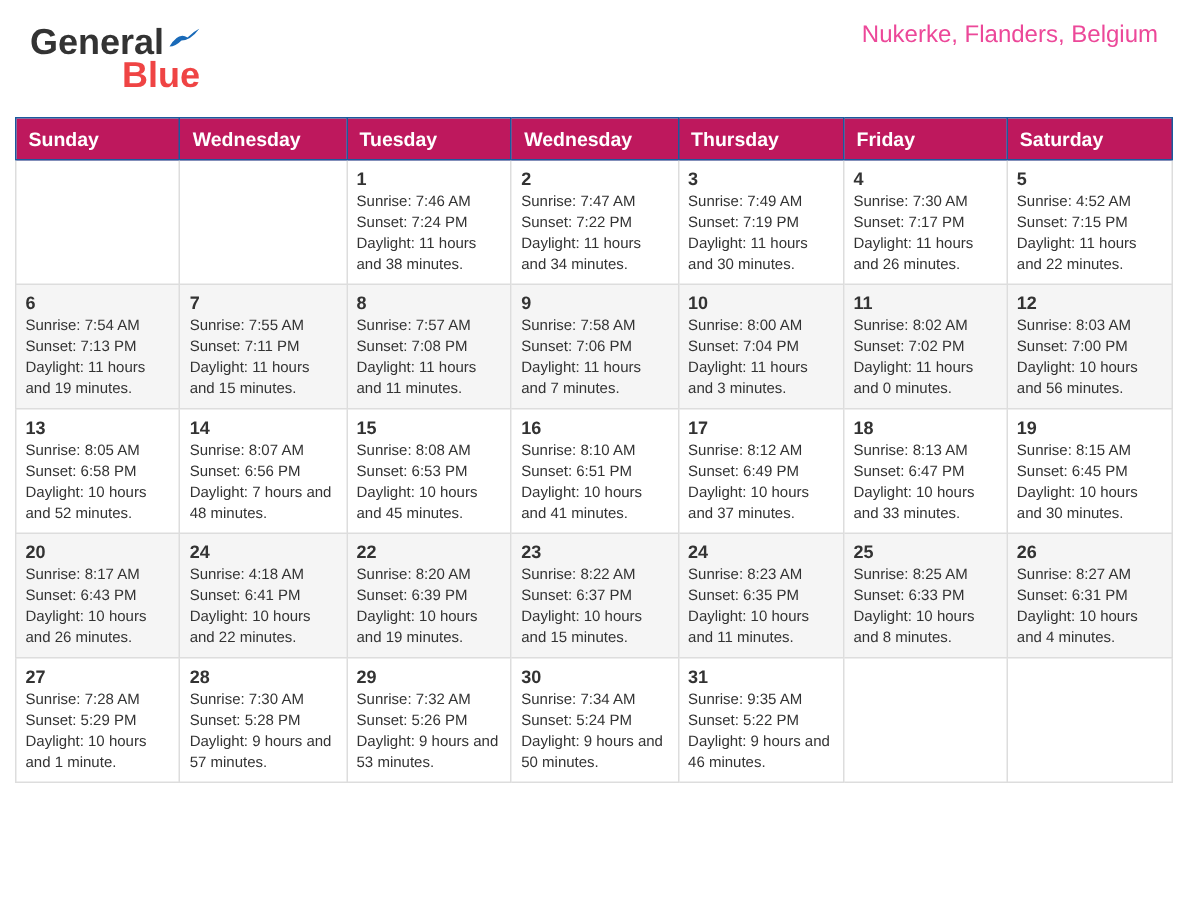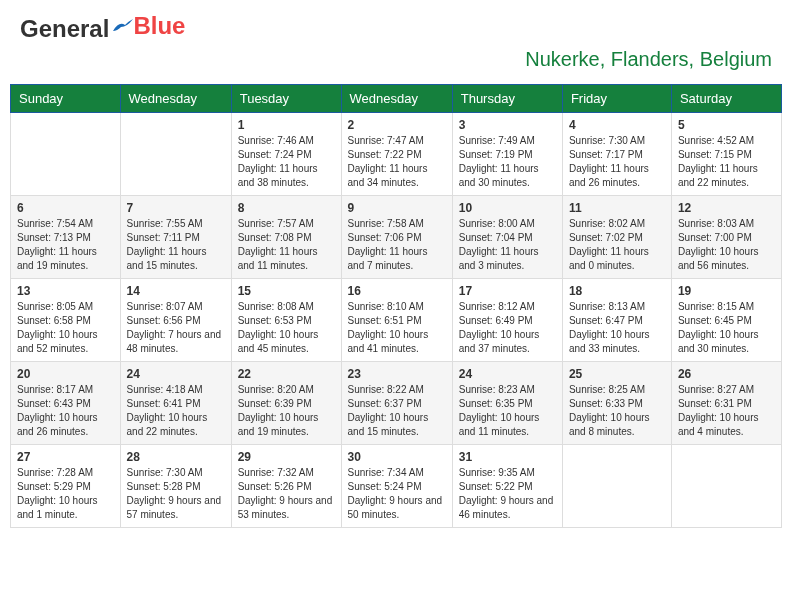--- a/index.html
+++ b/index.html
@@ -12,48 +12,48 @@
     }
     .header {
       display: flex;
       justify-content: space-between;
       align-items: flex-start;
       margin-bottom: 8px;
       padding: 5px 10px;
     }
     .logo {
       display: flex;
-      align-items: center;
+      flex-direction: column;
+      align-items: flex-end;
     }
     .title-block {
       text-align: right;
     }
     .month-title {
       font-size: 38px;
       font-weight: 300;
       color: #333;
       line-height: 1.1;
     }
     .location {
-      font-size: 20px;
-      color: #15803d;
-      margin-top: 33px;
+      font-size: 16px;
+      color: #ec4899;
     }
     .calendar-table {
       width: 100%;
       border-collapse: collapse;
       border: 1px solid #ccc;
     }
     .calendar-table th {
-      background-color: #15803d;
+      background-color: #be185d;
       color: #fff;
       text-align: left;
       padding: 6px 8px;
       font-size: 13px;
-      font-weight: normal;
+      font-weight: bold;
       border: 1px solid #1a5a9e;
     }
     .calendar-table td {
       vertical-align: top;
       padding: 5px 6px;
       font-size: 10.5px;
       color: #333;
       border: 1px solid #ddd;
       width: 113px;
       min-height: 80px;

